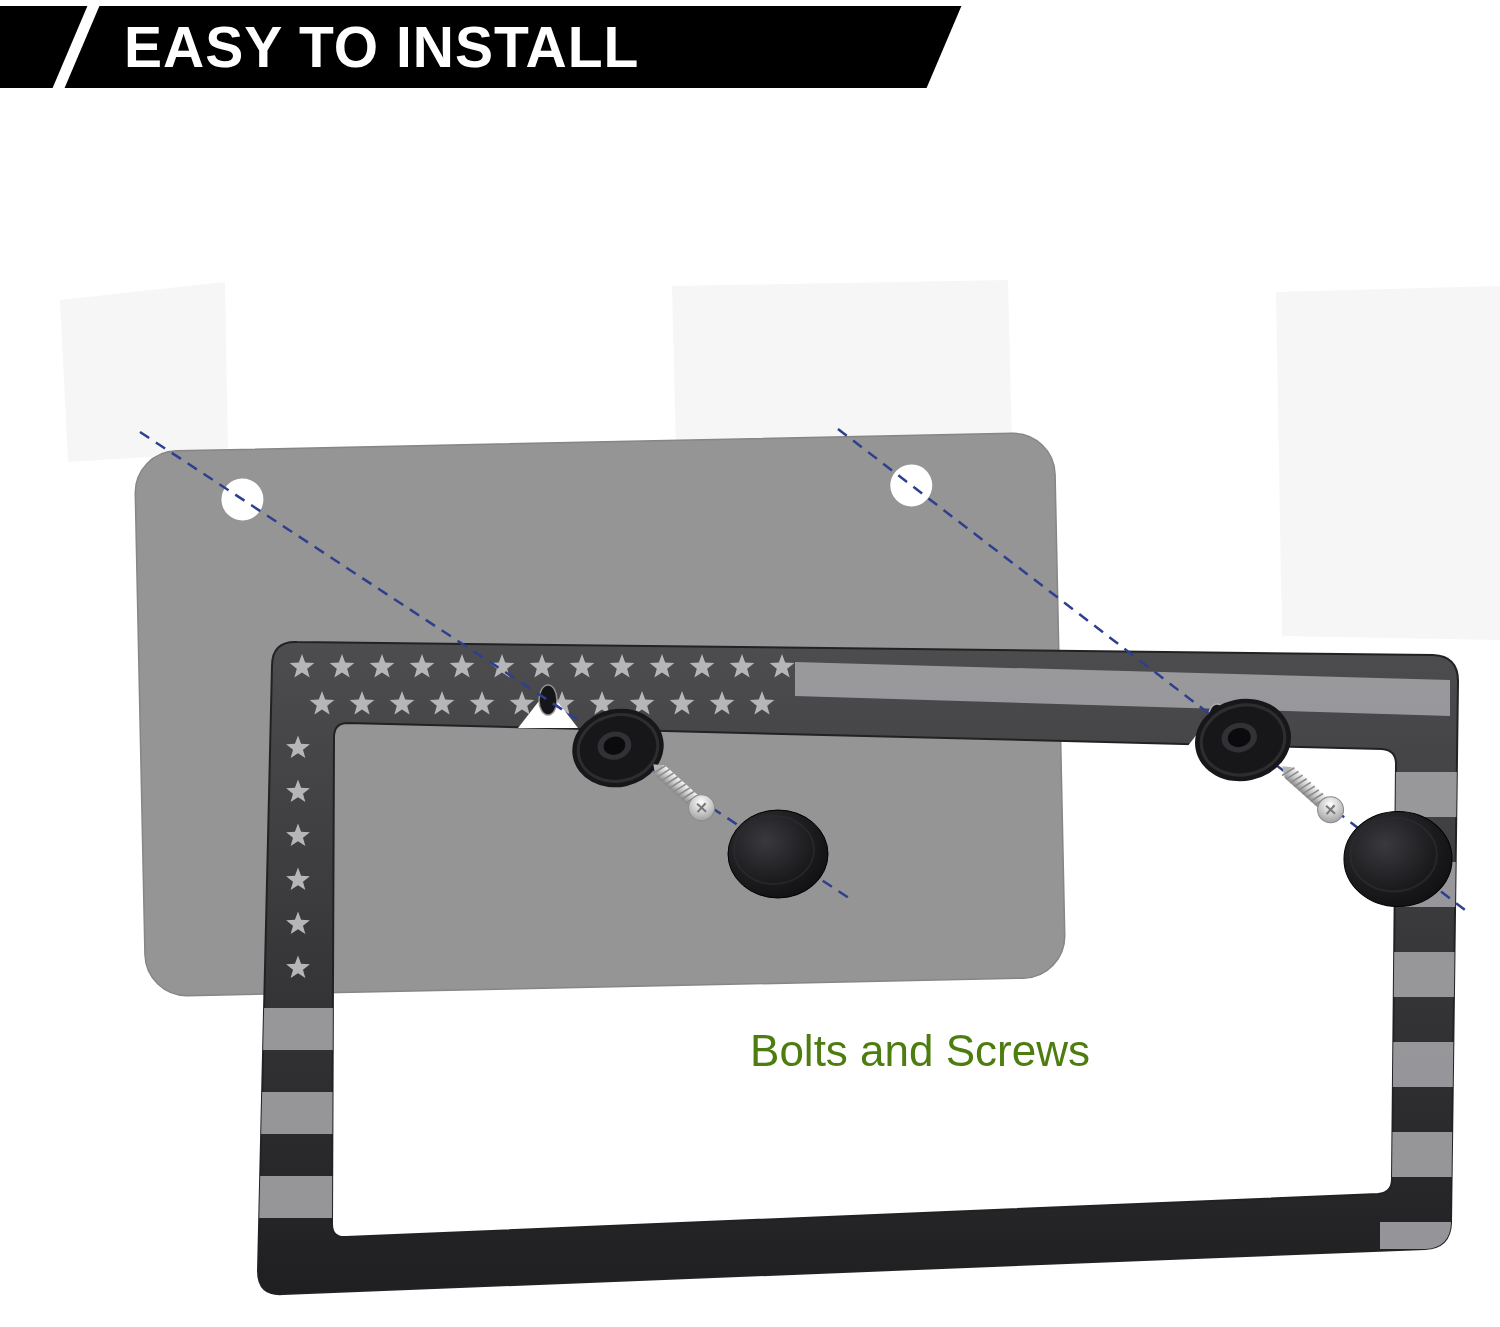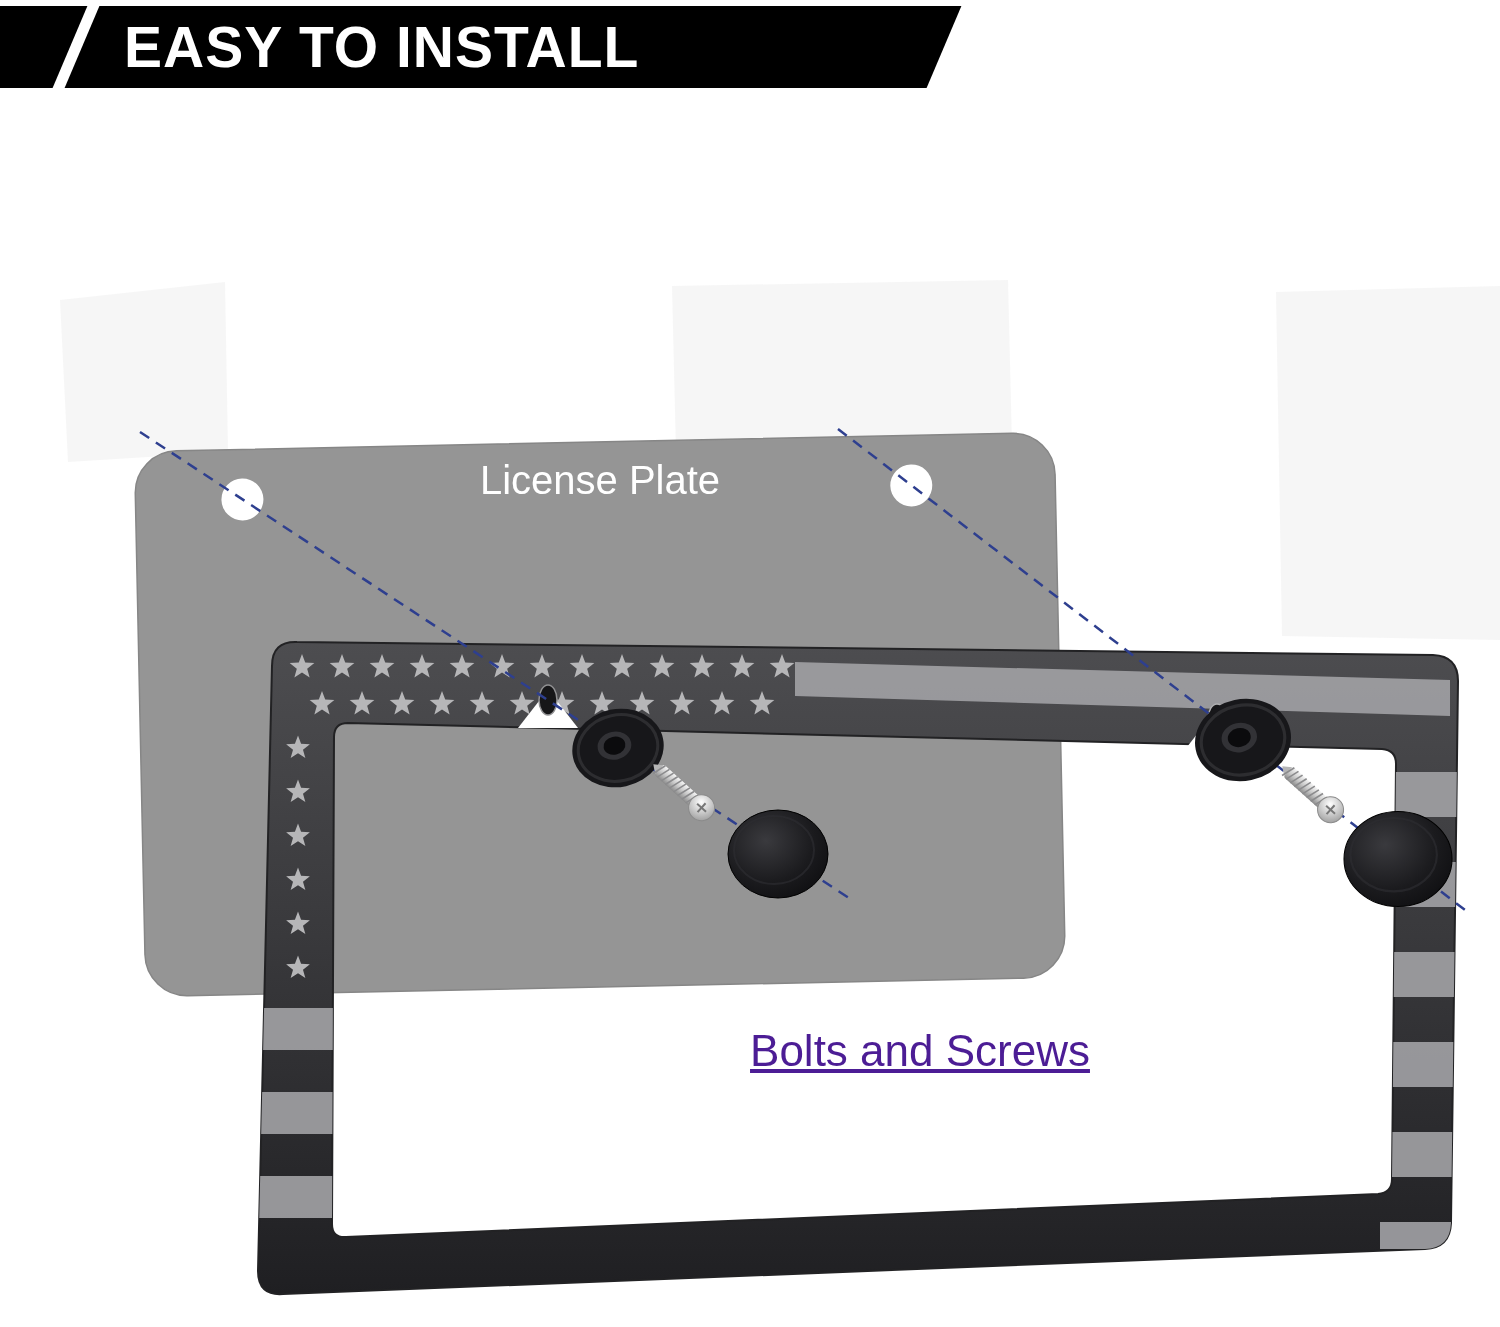--- a/index.html
+++ b/index.html
@@ -16,21 +16,21 @@
     transform:skewX(23deg);
     padding-left:42px;line-height:82px;font-size:57px;font-weight:900;
     color:#ffffff;letter-spacing:1px;white-space:nowrap;
   }
   
   svg.scene{position:absolute;left:0;top:0;z-index:1;}
   
   .lbl{position:absolute;z-index:6;text-align:center;font-weight:500;}
   .lbl.plate{left:300px;top:458px;width:600px;color:#ffffff;font-size:40px;}
   .lbl.washer{left:455px;top:862px;width:280px;color:#0a0a0a;font-size:40px;}
-  .lbl.bolts{left:620px;top:1026px;width:600px;color:#4c1d95;font-size:44px;text-decoration:underline;}
+  .lbl.bolts{left:620px;top:1026px;width:600px;color:#4d7c0f;font-size:44px;}
 </style>
 </head>
 <body>
 
 <div class="canvas">
 
   <div class="banner">
     <div class="banner-piece small"></div>
     <div class="banner-piece main">
       <div class="banner-text">EASY TO INSTALL</div>
@@ -175,16 +175,15 @@
     </g>
 
     <use href="#washerShape" transform="translate(618,748)"></use>
     <use href="#washerShape" transform="translate(1243,740) scale(1.05)"></use>
     <use href="#screwShape" transform="translate(683,791) rotate(42)"></use>
     <use href="#screwShape" transform="translate(1312,793) rotate(42)"></use>
     <use href="#capShape" transform="translate(778,854)"></use>
     <use href="#capShape" transform="translate(1398,859) scale(1.08)"></use>
   </svg>
 
-  <div class="lbl plate">License Plate</div>
   <div class="lbl bolts">Bolts and Screws</div>
 
 </div>
 
 </body></html>

